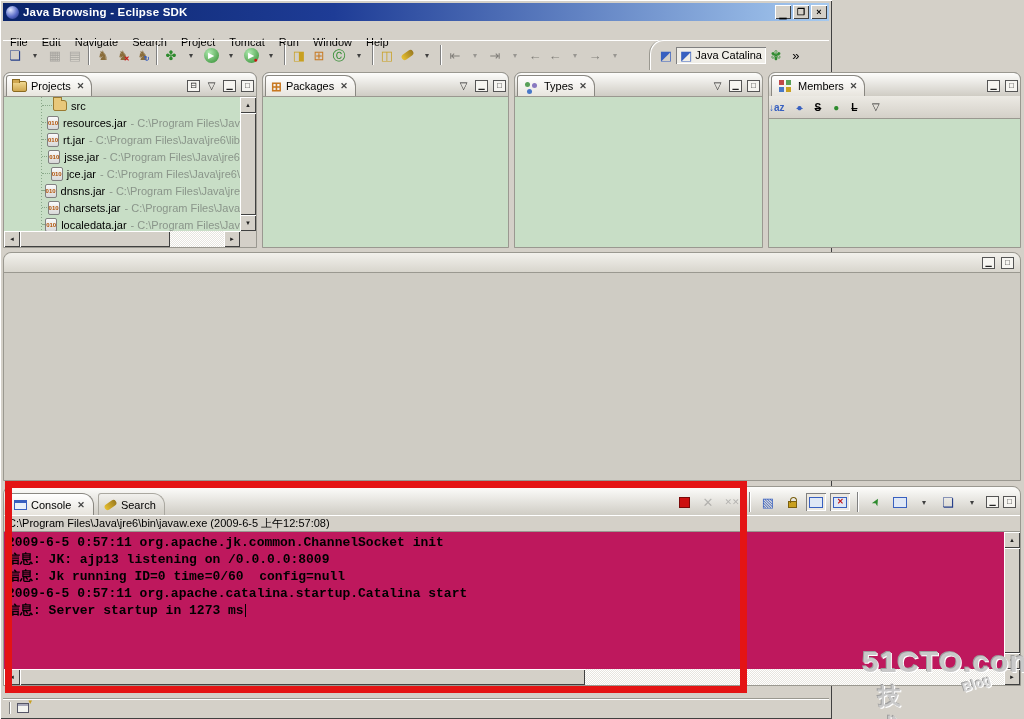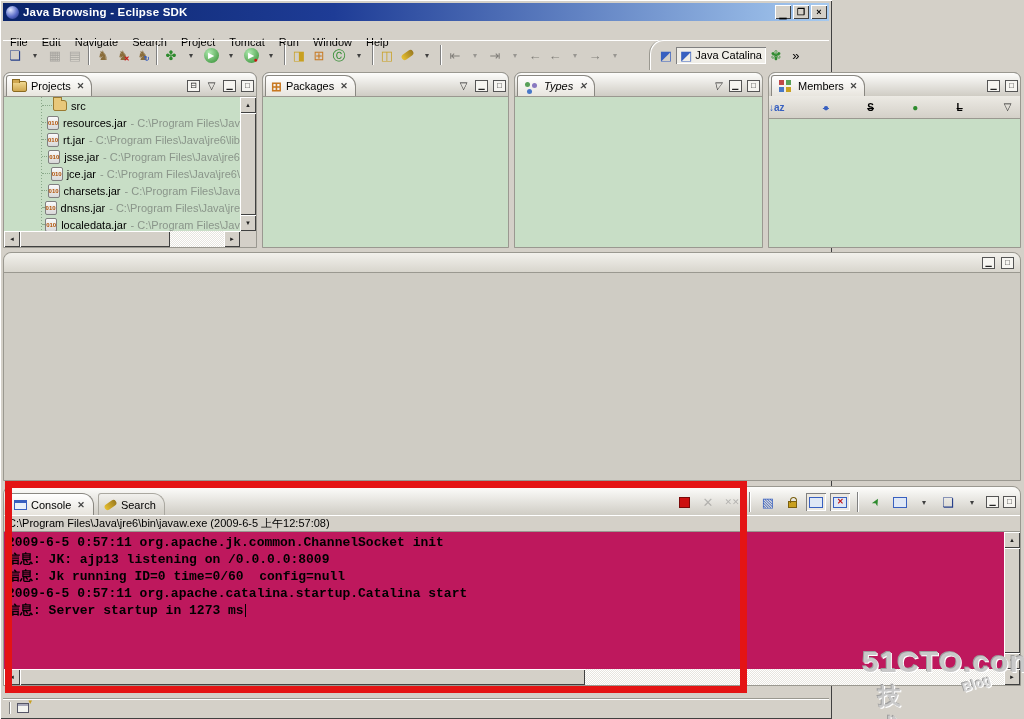--- a/index.html
+++ b/index.html
@@ -40,32 +40,32 @@
            display:inline-flex; align-items:center; justify-content:center; color:#fff; font-size:8px; }
   .i-torch { width:13px; height:6px; border-radius:3px; background:linear-gradient(90deg,#e8c030,#9a7a20); transform:rotate(-35deg); }
   .persp { position:absolute; right:3px; top:40px; height:30px; width:180px; display:flex; align-items:center;
            border-left:1px solid #9a9890; border-radius:14px 0 0 0; box-shadow:inset 1px 1px 0 #fff; padding-left:6px; }
   .persp-btn { display:inline-flex; align-items:center; gap:3px; padding:2px 4px; }
   .persp-btn.pressed { background:#f0eee8; box-shadow: inset 1px 1px 0 #808080, inset -1px -1px 0 #fff; }
 
   
   .views-row { position:absolute; left:3px; top:72px; width:1018px; height:176px; display:flex; gap:5px; }
   .view-panel { border:1px solid #9a9890; border-radius:7px 7px 0 0; background:#737373; display:flex; flex-direction:column; overflow:hidden; }
-  .p-projects{ width:254px; } .p-packages{ width:247px; } .p-types{ width:249px;font-style:italic; } .p-members{ flex:1; }
+  .p-projects{ width:254px; } .p-packages{ width:247px; } .p-types{ width:249px; } .p-members{ flex:1; }
   .tabstrip { height:23px; background:linear-gradient(#fdfdfb,#cfccc4); display:flex; align-items:flex-end; padding:0 2px; position:relative; }
   .vtab { display:inline-flex; align-items:center; gap:4px; height:21px; padding:0 7px 0 5px;
           border:1px solid #898781; border-bottom:none; border-radius:3px 11px 0 0;
           background:linear-gradient(#ffffff,#e8e5de); font-size:11px; }
   .tab-close { font-size:9px; font-weight:bold; color:#444; margin-left:2px; }
   .view-btns { margin-left:auto; display:flex; align-items:center; gap:5px; padding-bottom:4px; }
   .vbtn { font-size:10px; line-height:1; color:#222; display:inline-flex; align-items:center; justify-content:center; width:13px; height:12px; }
   .vbtn.boxed { border:1px solid #555; font-size:8px; background:#f6f5f1; }
   .view-content { flex:1; background:#c8dec6; border-top:1px solid #9a9890; position:relative; overflow:hidden; }
   .members-toolbar { height:22px; background:linear-gradient(#eceae4,#d4d0c8); display:flex; align-items:center;
-                     justify-content:space-between; gap:20px; padding-right:6px; }
+                     justify-content:flex-start; gap:12px; padding-right:6px; }
   .mt-ico { font-size:10px; font-weight:bold; }
   .strike { text-decoration:line-through; }
 
   
   .tree { position:absolute; left:0; top:0; right:16px; bottom:16px; overflow:hidden;
           background-image:linear-gradient(#8aa88a 1px, transparent 1px); background-size:1px 3px;
           background-repeat:repeat-y; background-position:37px 0; }
   .trow { height:17px; display:flex; align-items:center; padding-left:38px; white-space:nowrap; }
   .trow .stub { width:10px; border-top:1px dotted #8aa88a; margin-right:1px; }
   .tname { margin-left:4px; color:#000; }
@@ -339,28 +339,28 @@
             </div>
           <div class="trow">
               <span class="stub"></span>
               <span class="i-jar">010</span>
               <span class="tname">jce.jar</span>
               <span class="tpath">- C:\Program Files\Java\jre6\</span>
             </div>
           <div class="trow">
               <span class="stub"></span>
               <span class="i-jar">010</span>
+              <span class="tname">dnsns.jar</span>
+              <span class="tpath">- C:\Program Files\Java\jre</span>
+            </div>
+          <div class="trow">
+              <span class="stub"></span>
+              <span class="i-jar">010</span>
               <span class="tname">charsets.jar</span>
               <span class="tpath">- C:\Program Files\Java</span>
-            </div>
-          <div class="trow">
-              <span class="stub"></span>
-              <span class="i-jar">010</span>
-              <span class="tname">dnsns.jar</span>
-              <span class="tpath">- C:\Program Files\Java\jre</span>
             </div>
           <div class="trow">
               <span class="stub"></span>
               <span class="i-jar">010</span>
               <span class="tname">localedata.jar</span>
               <span class="tpath">- C:\Program Files\Jav</span>
             </div>
         </div>
         <div class="vscroll">
           <span class="sbtn">▲</span>

